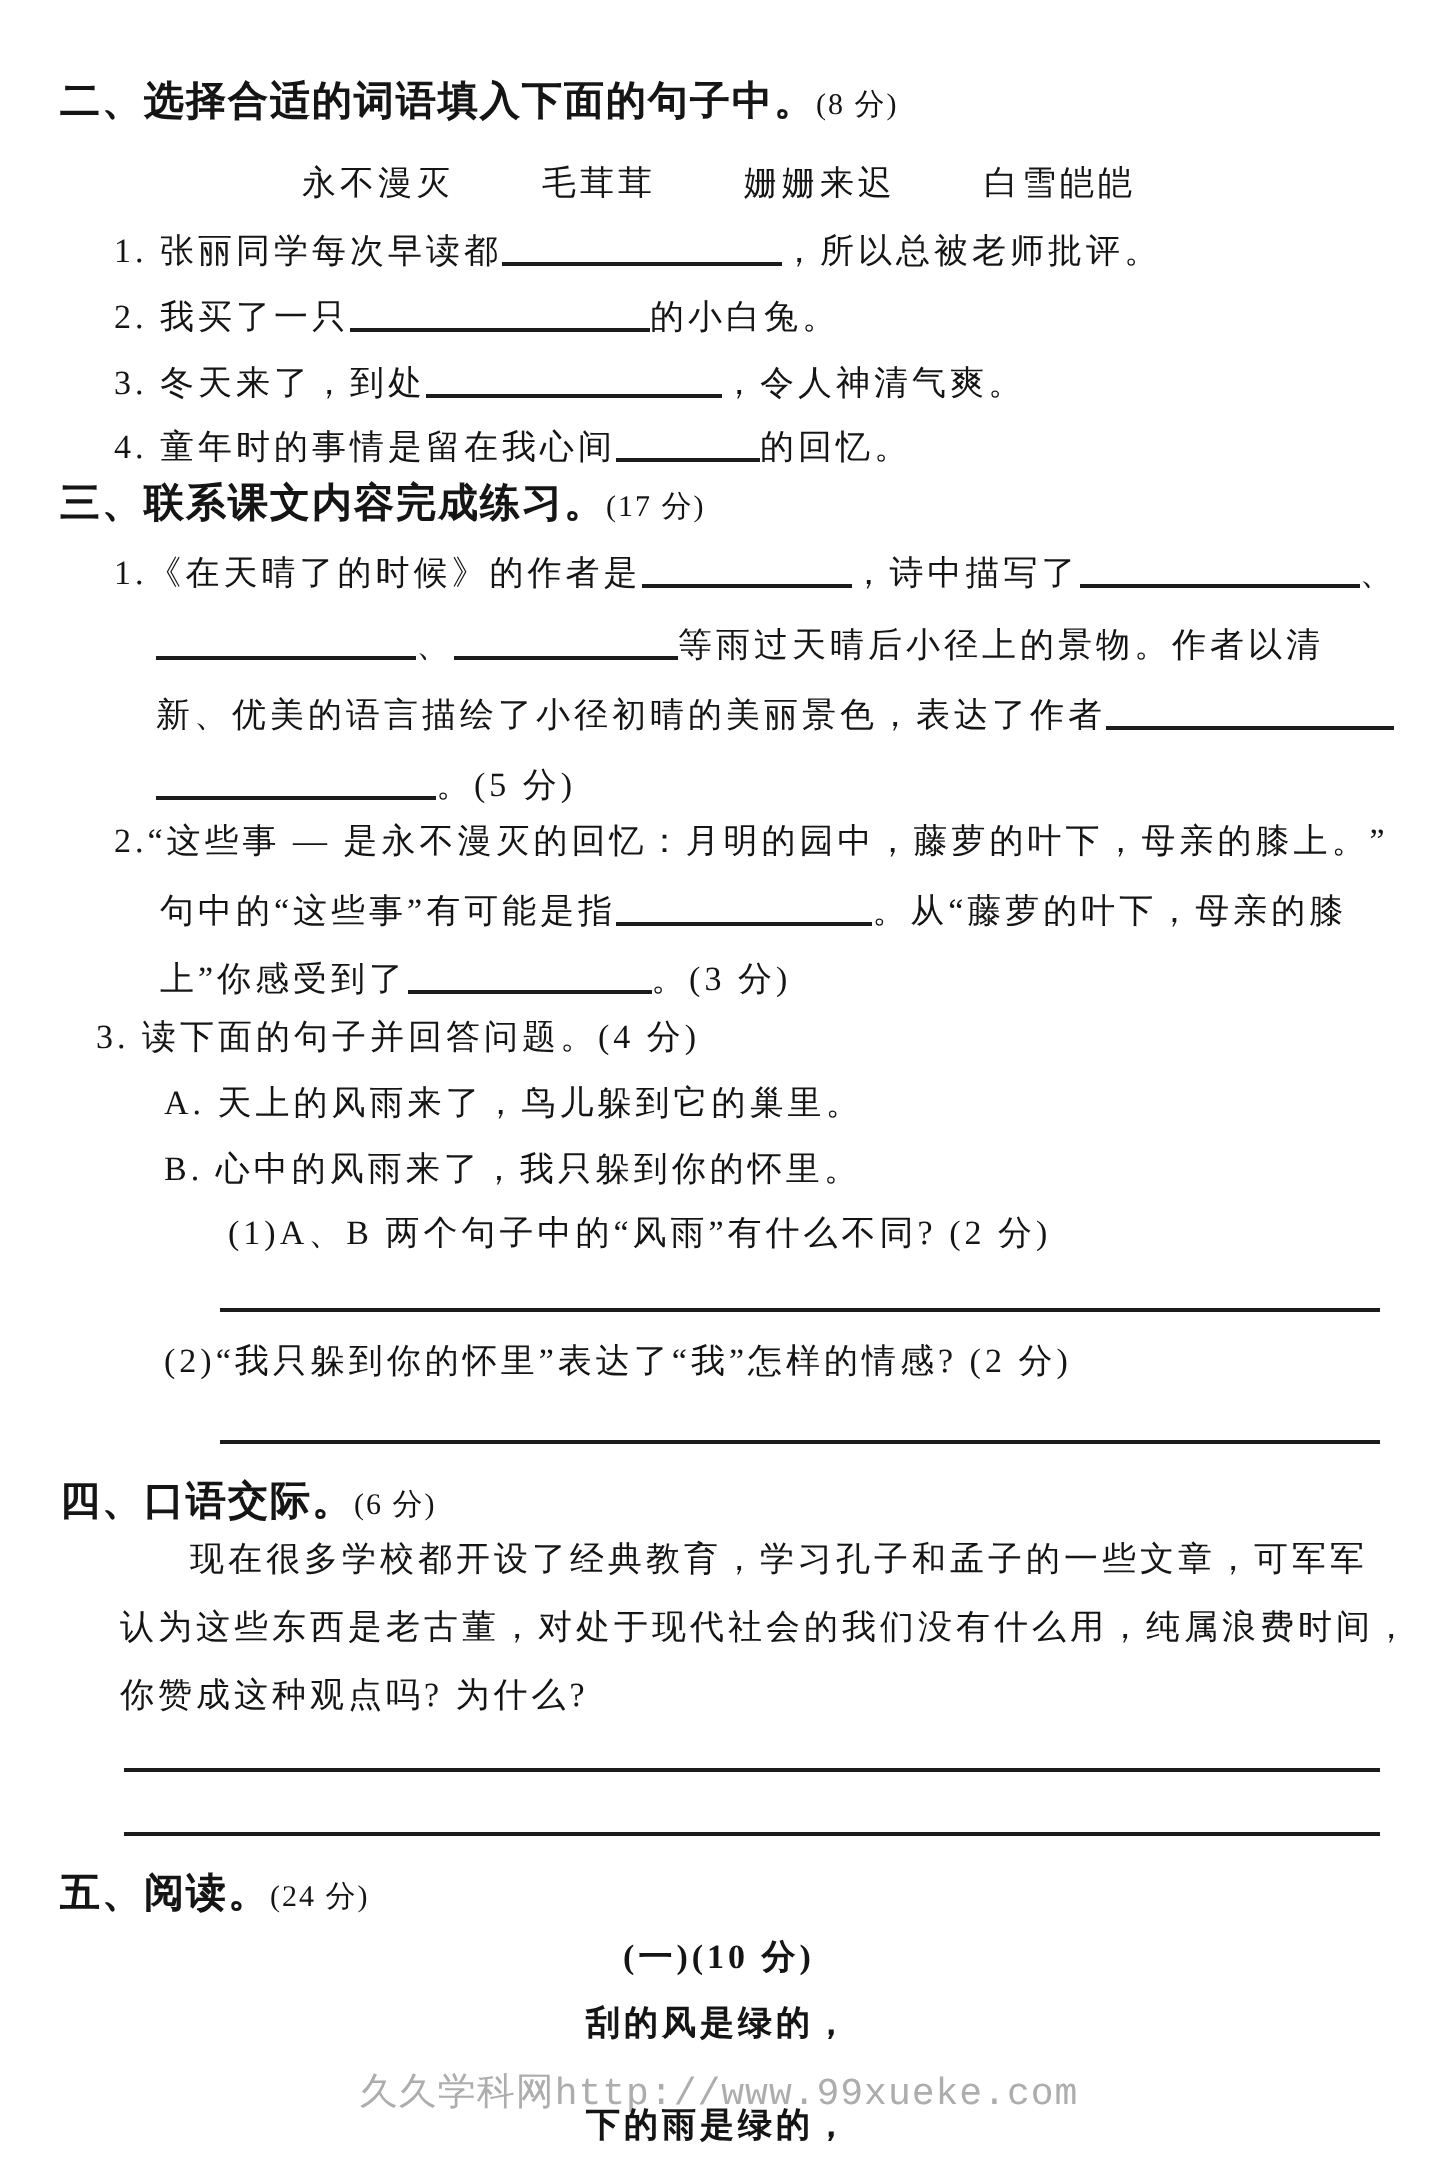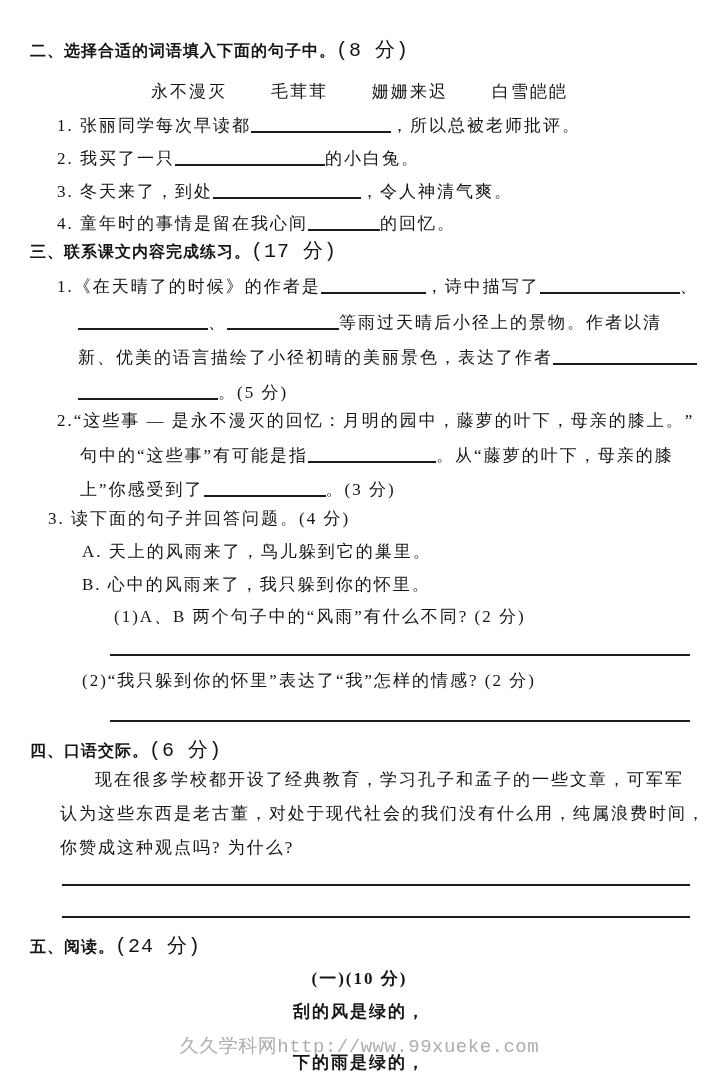--- a/index.html
+++ b/index.html
@@ -2,22 +2,22 @@
 <html><head>
 <meta charset="utf-8">
 <style>
   html,body{margin:0;padding:0;background:#e9e9e9;}
   .page{
     position:relative;width:719px;height:1082px;background:#ffffff;
     margin:0 auto;overflow:hidden;color:#151515;
     font-family:"Liberation Serif","DejaVu Serif",serif;
   }
   .line{position:absolute;white-space:nowrap;font-size:17px;letter-spacing:2px;line-height:22px;}
-  .hd{font-family:"Liberation Sans","DejaVu Sans",sans-serif;font-weight:bold;font-size:16px;letter-spacing:1px;}
-  .score{font-family:Liberation Mono, monospace;font-weight:normal;font-size:20px;letter-spacing:1px;}
+  .hd{font-family:"Liberation Sans","DejaVu Sans",sans-serif;font-weight:bold;font-size:20px;letter-spacing:1px;}
+  .score{font-family:Liberation Serif, serif;font-weight:normal;font-size:15px;letter-spacing:1px;}
   .kai{font-size:17px;}
   .bl{display:inline-block;border-bottom:2px solid #1c1c1c;height:15px;vertical-align:-2px;}
   .rule{position:absolute;height:0;border-top:2px solid #1c1c1c;}
   .centered{left:10px;width:699px;text-align:center;}
   .bank{position:absolute;left:0;width:719px;display:flex;justify-content:center;gap:44px;}
   .wm{position:absolute;left:0;width:719px;text-align:center;color:#adadad;
       font-family:Liberation Mono, monospace;font-size:19px;letter-spacing:0.5px;z-index:1;}
   .overwm{z-index:2;}
   .semibold{font-weight:600;}
 </style>

